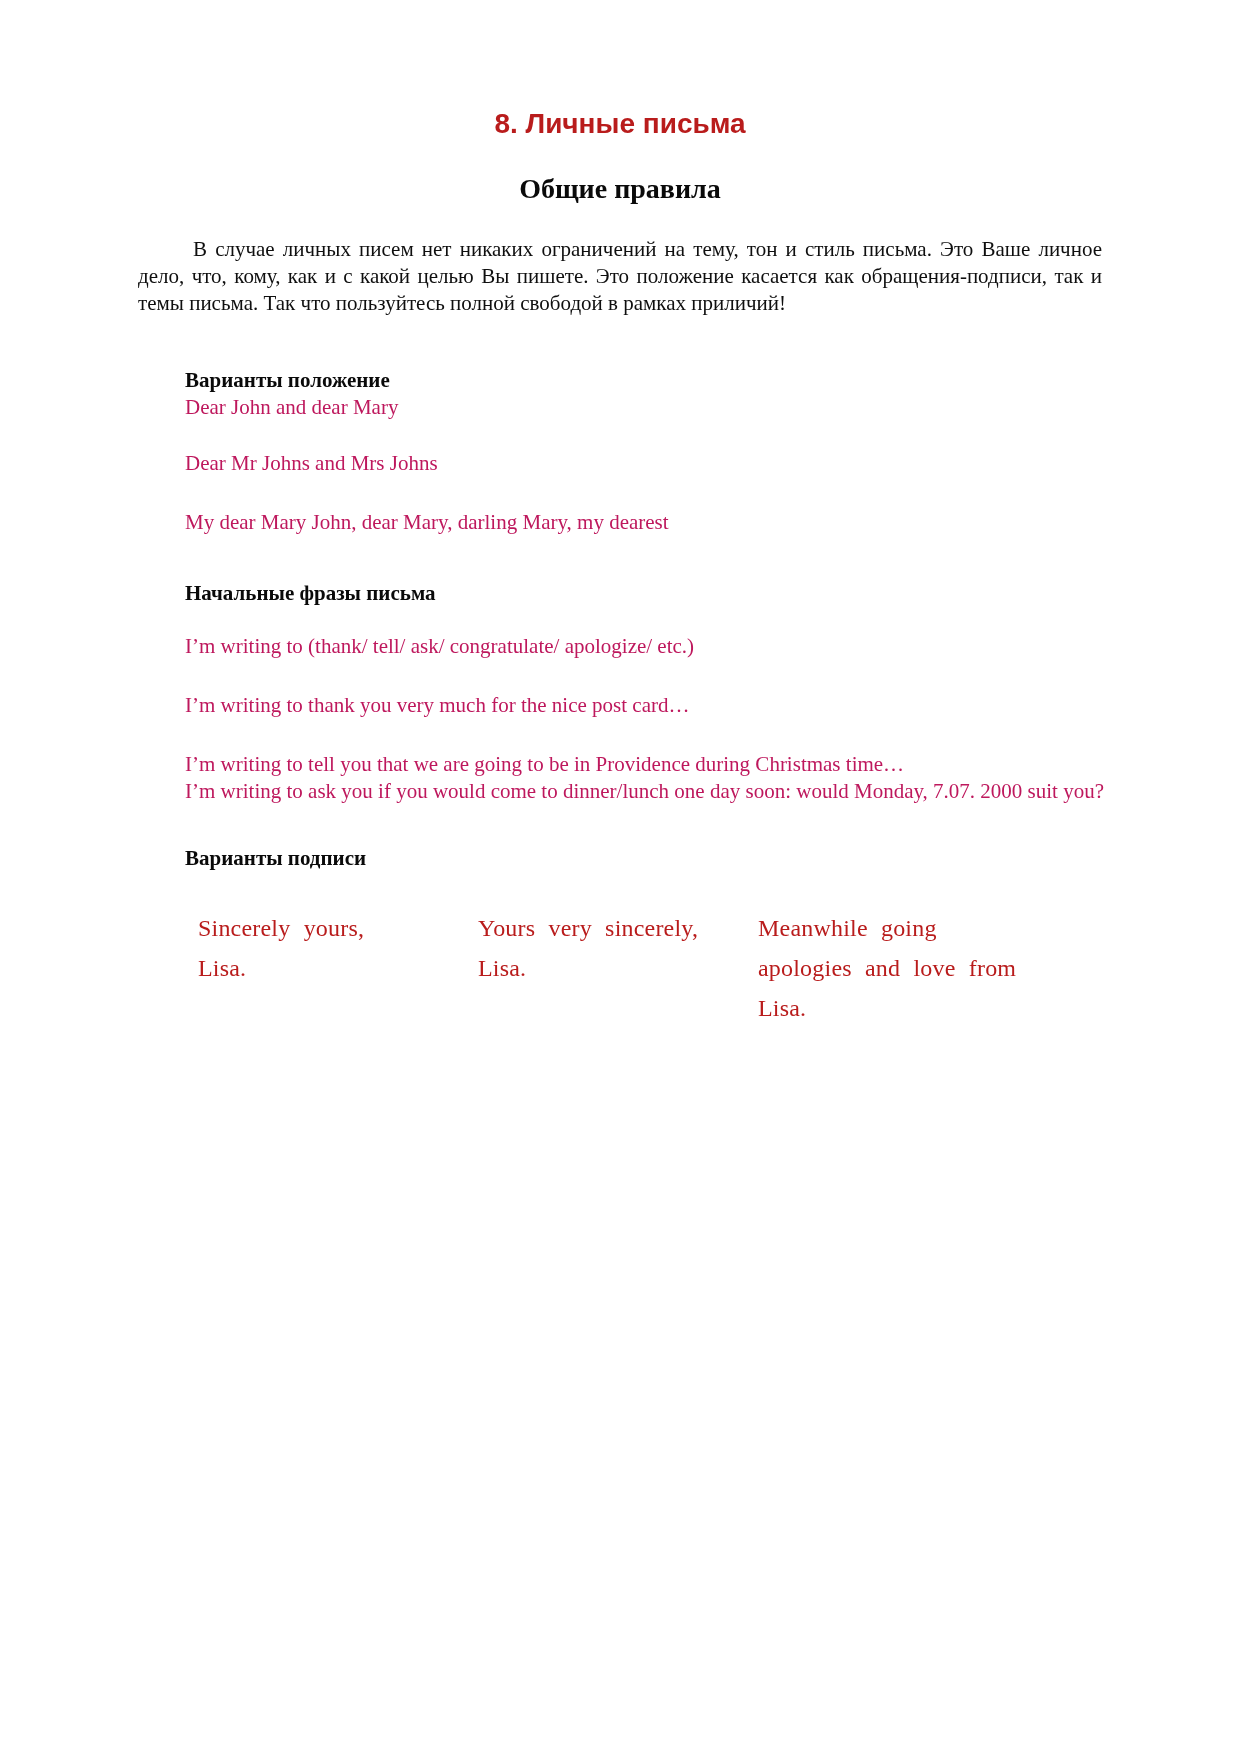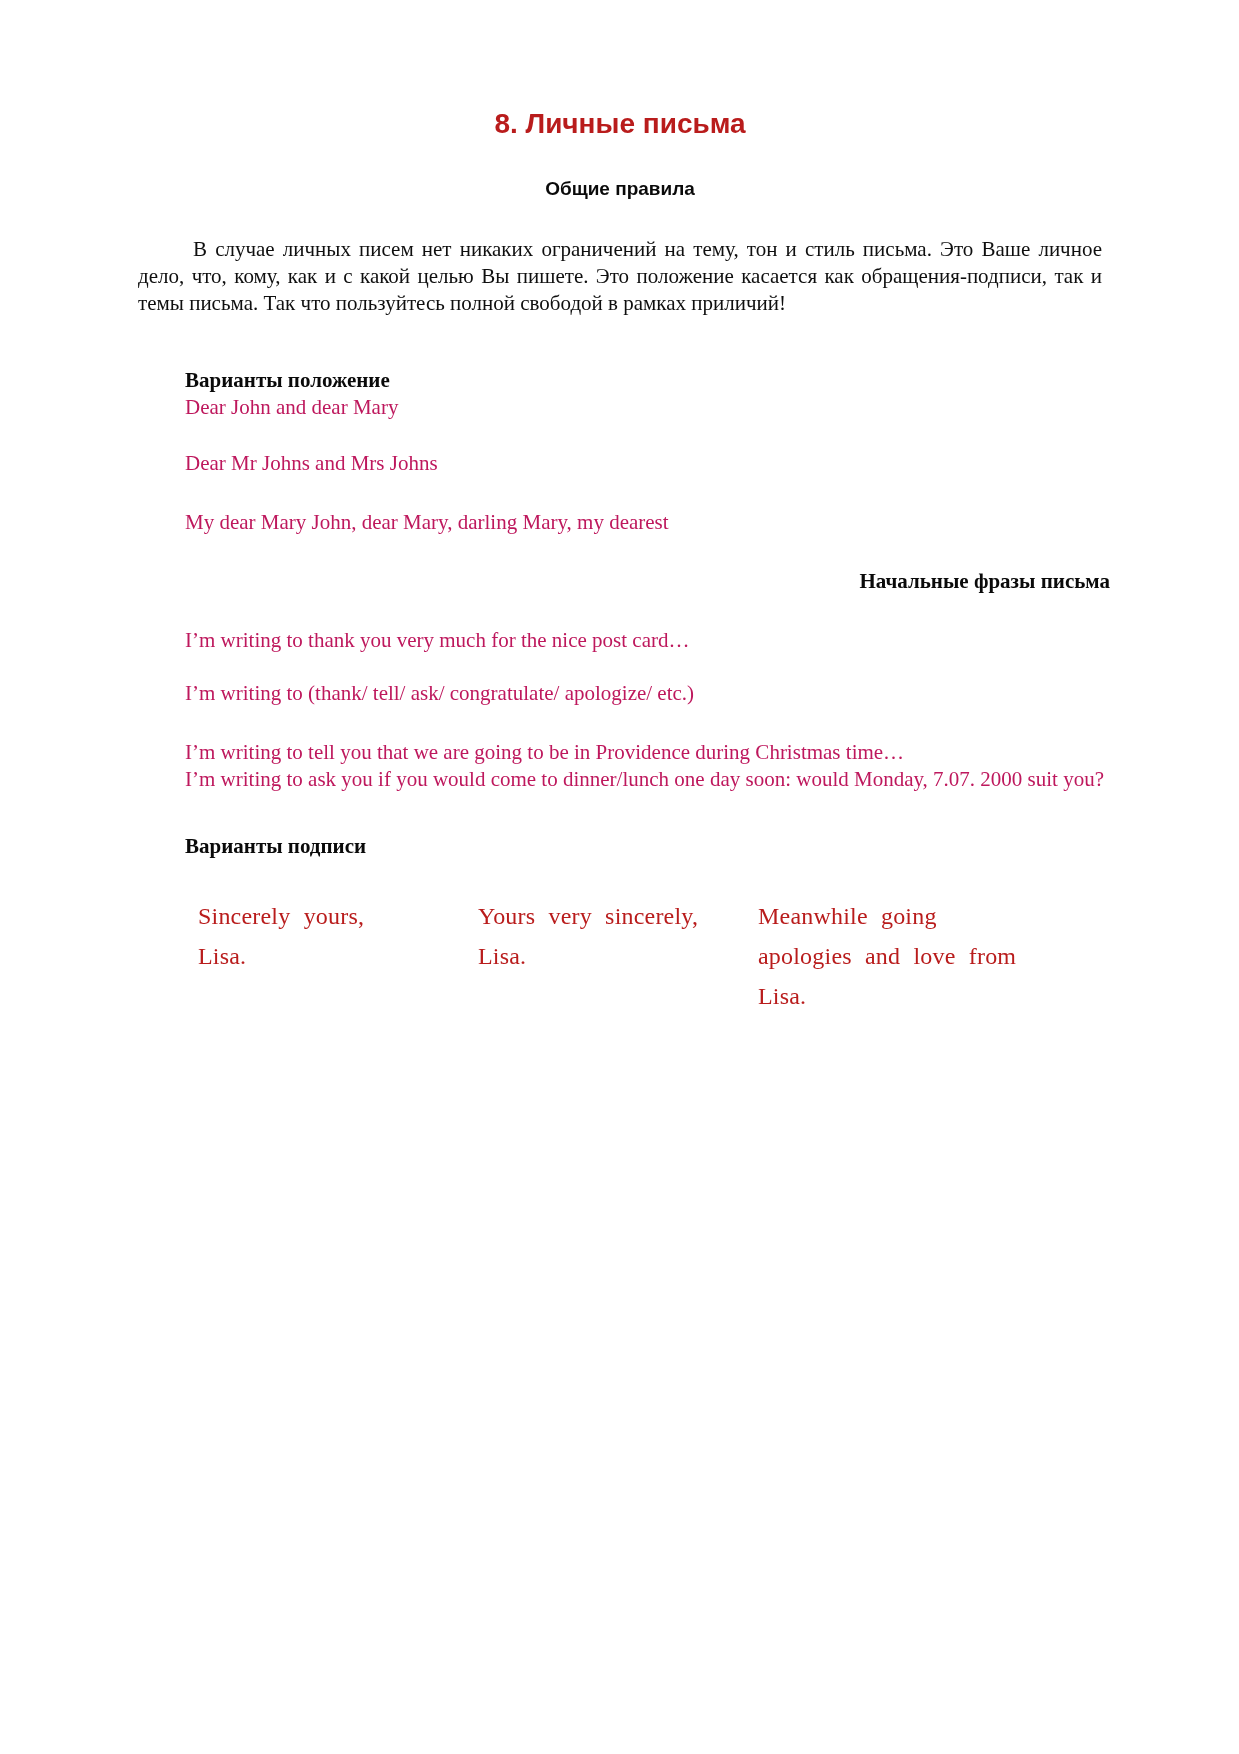--- a/index.html
+++ b/index.html
@@ -29,23 +29,23 @@
     font-family: "Liberation Sans", sans-serif;
     font-weight: bold;
     font-size: 28px;
     line-height: 32px;
     color: #b91c1c;
   }
   .doc-subtitle {
     margin: 0;
     margin-top: 34px;
     text-align: center;
-    font-family: Liberation Sans, sans-serif;
+    font-family: Liberation Serif, serif;
     font-weight: bold;
-    font-size: 19px;
+    font-size: 28px;
     line-height: 30px;
     color: #0a0a0a;
   }
   .intro {
     margin: 8px;
     margin-top: 32px;
     font-size: 21px;
     line-height: 27px;
     text-align: justify;
     text-indent: 55px;
@@ -53,21 +53,21 @@
   }
   .sec-heading {
     margin: 0;
     margin-left: 55px;
     font-size: 21px;
     line-height: 27px;
     font-weight: bold;
     color: #0a0a0a;
   }
   .sec-heading.h-greetings { margin-top: 50px; }
-  .sec-heading.h-openings  { margin-top: 32px; text-align: right; }
+  .sec-heading.h-openings  { margin-top: 44px; }
   .sec-heading.h-signoffs  { margin-top: 40px; }
   .item {
     margin: 0;
     margin-left: 55px;
     font-size: 21px;
     line-height: 27px;
     color: #be185d;
   }
   .item.tight  { margin-top: 0; }
   .item.gap-sm { margin-top: 26px; }
@@ -111,23 +111,23 @@
     <h3 class="sec-heading h-greetings">Варианты положение</h3>
 
     <p class="item tight">Dear John and dear Mary</p>
 
     <p class="item gap-md">Dear Mr Johns and Mrs Johns</p>
 
     <p class="item gap-lg">My dear Mary John, dear Mary, darling Mary, my dearest</p>
 
     <h3 class="sec-heading h-openings">Начальные фразы письма</h3>
 
+    <p class="item gap-sm">I’m writing to (thank/ tell/ ask/ congratulate/ apologize/ etc.)</p>
+
     <p class="item gap-lg">I’m writing to thank you very much for the nice post card…</p>
-
-    <p class="item gap-sm">I’m writing to (thank/ tell/ ask/ congratulate/ apologize/ etc.)</p>
 
     <p class="item gap-lg">I’m writing to tell you that we are going to be in Providence during Christmas time…</p>
 
     <p class="item tight wrap">I’m writing to ask you if you would come to dinner/lunch one day soon: would Monday, 7.07. 2000 suit you?</p>
 
     <h3 class="sec-heading h-signoffs">Варианты подписи</h3>
 
     <div class="sig-row">
 
       <div class="sig-col">

